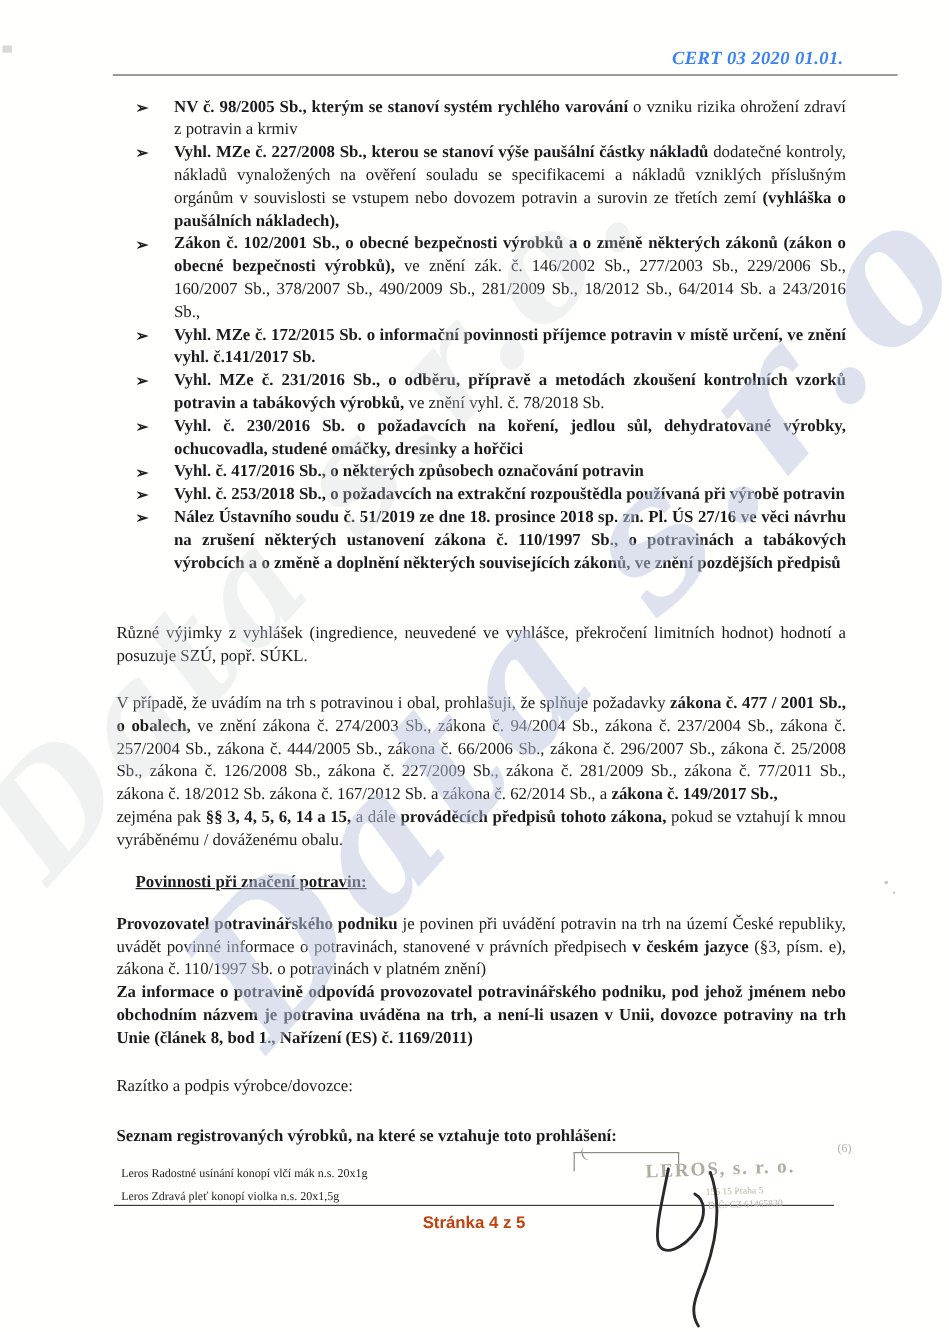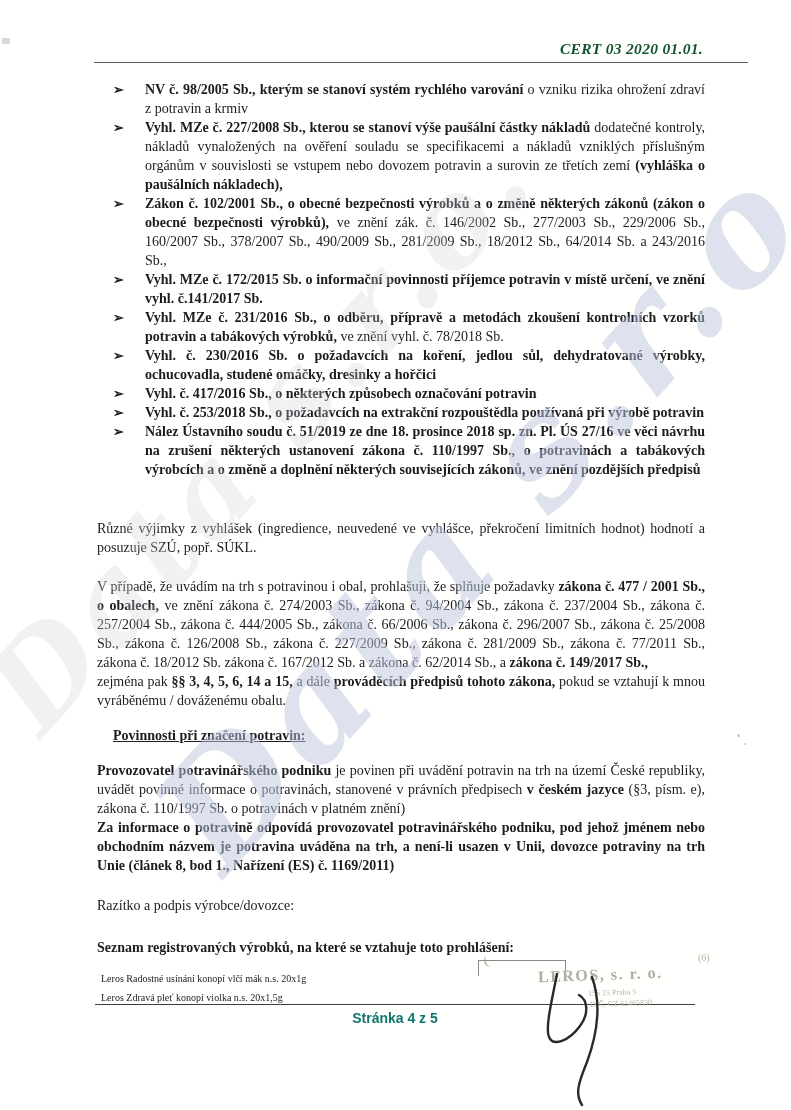--- a/index.html
+++ b/index.html
@@ -3,21 +3,21 @@
 <meta charset="utf-8">
 <style>
   html,body{margin:0;padding:0;background:#e8e8e8;}
   .page{
     position:relative;width:791px;height:1110px;background:#fffffd;
     font-family:"Liberation Serif", serif;color:#1c1c20;overflow:hidden;
     box-shadow:0 0 4px rgba(0,0,0,.25);
   }
   .header-code{
     position:absolute;top:40px;left:97px;width:606px;text-align:right;
-    font-style:italic;font-weight:bold;font-size:15.5px;color:#14532d;
+    font-style:italic;font-weight:bold;font-size:15.5px;color:#3b82f6;
     letter-spacing:.3px;
   }
   .header-rule{
     position:absolute;top:62px;left:94px;width:654px;height:0;
     border-top:1.6px solid #5a5a5a;
   }
   .content{position:absolute;top:80px;left:97px;width:608px;}
   .bullets{list-style:none;margin:0;padding:0;font-size:14px;line-height:19px;text-align:justify;}
   .bullets li{position:relative;padding-left:48px;margin:0;}
   .bullet-marker{
@@ -70,21 +70,21 @@
   .stamp-vat{
     position:absolute;left:120px;top:47px;font-size:8px;color:#bab4a8;transform:rotate(-2deg);white-space:nowrap;
   }
   .signature{position:absolute;left:505px;top:972px;z-index:5;}
   
   .footer-rule{
     position:absolute;top:1004px;left:95px;width:600px;height:0;border-top:1.6px solid #3e3e3e;z-index:1;
   }
   .footer-text{
     position:absolute;top:1010px;left:95px;width:600px;text-align:center;
-    font-family:"Liberation Sans", sans-serif;font-weight:600;font-size:14px;color:#0f766e;
+    font-family:"Liberation Sans", sans-serif;font-weight:600;font-size:14px;color:#c2410c;
   }
   .speck{position:absolute;background:#8f8f8f;border-radius:50%;opacity:.5;}
   .speck1{left:737px;top:734px;width:3px;height:3px;}
   .speck2{left:744px;top:743px;width:2px;height:2px;}
   .speck3{left:2px;top:38px;width:8px;height:6px;background:#cfcfcf;border-radius:1px;opacity:.8;}
 </style>
 </head>
 <body>
 
 <div class="page">

